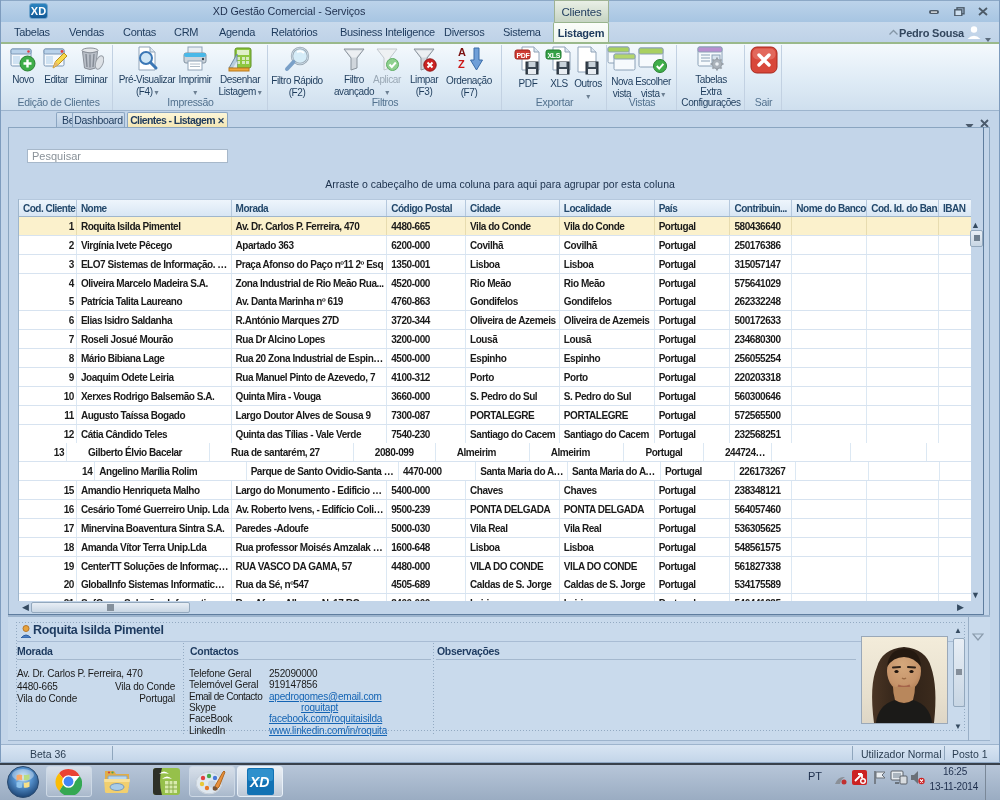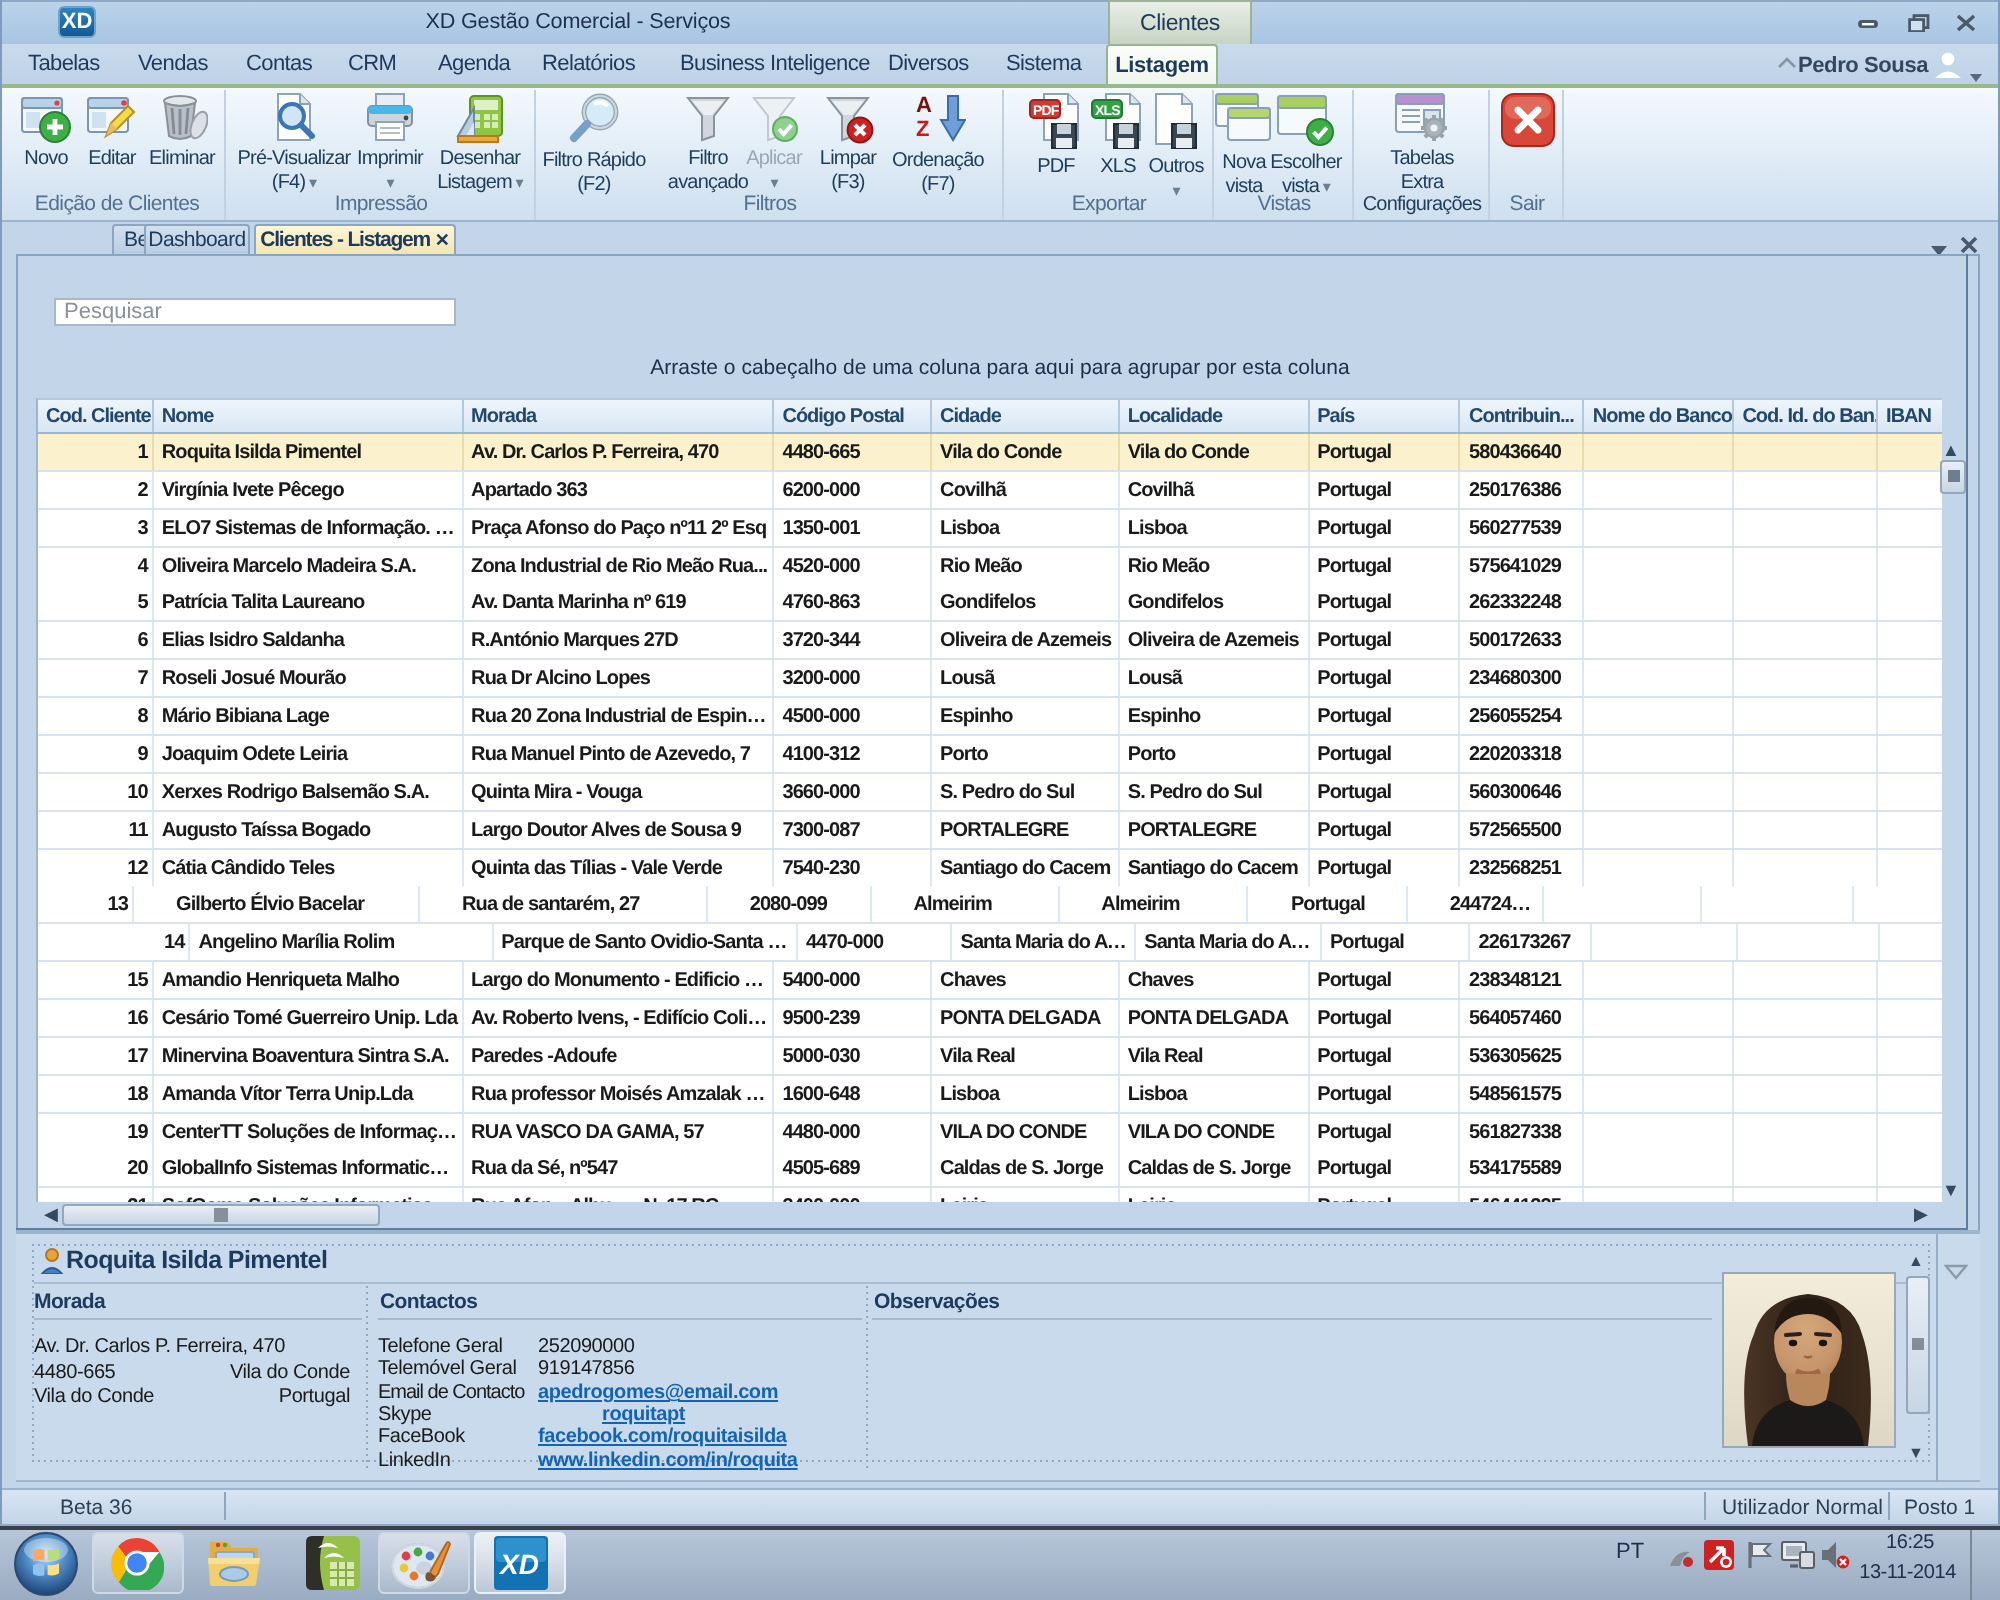--- a/index.html
+++ b/index.html
@@ -5,21 +5,21 @@
 html,body{width:1000px;height:800px;overflow:hidden;}
 body{font-family:"Liberation Sans",sans-serif;background:#c3d5e9;}
 #root{position:relative;width:1000px;height:800px;}
 .abs{position:absolute;}
 
 #titlebar{left:0;top:0;width:1000px;height:22px;background:linear-gradient(#bcd3ea,#a7c5e2);border-top:1px solid #8ca8c6;}
 #xdlogo{left:29px;top:3px;width:19px;height:16px;background:linear-gradient(#2c84c0,#135a96);border-radius:3px;border:1px solid #6ea3cc;color:#fff;font-weight:bold;font-size:11px;text-align:center;line-height:14px;}
 #wtitle{left:0;top:5px;width:578px;text-align:center;font-size:10.8px;letter-spacing:-0.1px;color:#1e2f4d;}
 .winbtn{top:7px;color:#4c5a68;font-size:11px;font-weight:bold;line-height:10px;}
 
-#ctxtab{left:554px;top:0;width:72px;height:22px;background:linear-gradient(#e9efe6,#c6d4c3);border:1px solid #9eb295;border-bottom:none;text-align:center;font-size:11.5px;letter-spacing:-0.2px;color:#1d3a5c;line-height:22px;}
+#ctxtab{left:554px;top:0;width:55px;height:22px;background:linear-gradient(#e9efe6,#c6d4c3);border:1px solid #9eb295;border-bottom:none;text-align:center;font-size:11.5px;letter-spacing:-0.2px;color:#1d3a5c;line-height:22px;}
 
 #tabrow{left:0;top:22px;width:1000px;height:22px;background:linear-gradient(#c9daec,#bdd1e7);}
 .rtab{position:absolute;top:26px;font-size:11px;letter-spacing:-0.3px;color:#1d3a5c;white-space:nowrap;}
 #activetab{left:553px;top:22px;width:56px;height:22px;background:linear-gradient(#fbfdfa,#eef5ec);border:1px solid #98b48d;border-bottom:none;border-radius:2px 2px 0 0;text-align:center;line-height:21px;font-weight:bold;font-size:11px;letter-spacing:-0.2px;color:#1d3a5c;}
 #greenline{left:0;top:42px;width:1000px;height:2px;background:#9ab98b;}
 #chev{left:888px;top:28px;width:14px;height:9px;color:#6c7f92;font-size:10px;line-height:9px;}
 #psousa{left:899px;top:27px;font-size:11px;font-weight:bold;letter-spacing:-0.2px;color:#33475e;}
 
 #ribbon{left:0;top:44px;width:1000px;height:67px;background:linear-gradient(#f4f9fd,#ddeaf5 60%,#cfdfee);border-bottom:1px solid #9db4cd;}
 .glabel{position:absolute;bottom:1px;width:100%;text-align:center;font-size:10.5px;letter-spacing:-0.3px;color:#52718e;white-space:nowrap;}
@@ -41,21 +41,21 @@
 .grow.sel{background:#fbf1cc;}
 .grow.sel .c{border-right-color:#e7dcb0;}
 .grow .c{font-size:10px;letter-spacing:-0.45px;font-weight:bold;color:#1a1a1a;padding:4px 2px 0 4px;white-space:nowrap;overflow:hidden;text-overflow:ellipsis;border-right:1px solid #dce8f3;}
 .grow .c0{text-align:right;}
 .sbthumb{background:linear-gradient(#e8eef5,#c8d6e4);border:1px solid #93a8bd;border-radius:2px;}
 
 #dsplit{left:8px;top:615px;width:982px;height:2px;background:#9db4cd;}
 #detail{left:8px;top:617px;width:982px;height:124px;background:#c9daec;border-bottom:1px solid #9db4cd;}
 .dlabel{font-size:10.5px;letter-spacing:-0.3px;font-weight:bold;color:#1d3a5f;}
 .dtext{font-size:10px;letter-spacing:-0.2px;color:#1a1a1a;white-space:nowrap;}
-.dlink{font-size:10px;letter-spacing:-0.2px;color:#1464b4;text-decoration:underline;white-space:nowrap;font-weight:bold;}
+.dlink{font-size:10px;letter-spacing:-0.2px;color:#1464b4;text-decoration:underline;white-space:nowrap;}
 #photo{left:861px;top:636px;width:87px;height:88px;border:1px solid #9aa8b8;}
 
 #status{left:0;top:744px;width:1000px;height:19px;background:linear-gradient(#d8e5f3,#c2d4e8);border-top:1px solid #9db4cd;font-size:11px;color:#2b3e52;}
 
 #taskbar{left:0;top:763px;width:1000px;height:37px;background:linear-gradient(#b7c6d9,#9aacc2);border-top:2px solid #39414b;}
 .tbtn{position:absolute;top:766px;height:31px;border:1px solid #cdd9e6;border-radius:3px;background:linear-gradient(rgba(255,255,255,.45),rgba(255,255,255,.12));}
 .tray{font-size:11px;color:#1e2f4d;}
 </style></head>
 <body>
 <div id="root">
@@ -351,21 +351,21 @@
 <div class="c" style="width:33px;"></div>
 </div>
 <div class="grow" style="top:55.7px;">
 <div class="c c0" style="width:58px;">3</div>
 <div class="c" style="width:155px;">ELO7 Sistemas de Informação. Lda</div>
 <div class="c" style="width:156px;">Praça Afonso do Paço nº11 2º Esq</div>
 <div class="c" style="width:79px;">1350-001</div>
 <div class="c" style="width:94px;">Lisboa</div>
 <div class="c" style="width:95px;">Lisboa</div>
 <div class="c" style="width:76px;">Portugal</div>
-<div class="c" style="width:62px;">560277539</div>
+<div class="c" style="width:62px;">315057147</div>
 <div class="c" style="width:75px;"></div>
 <div class="c" style="width:72px;"></div>
 <div class="c" style="width:33px;"></div>
 </div>
 <div class="grow" style="top:74.6px;">
 <div class="c c0" style="width:58px;">4</div>
 <div class="c" style="width:155px;">Oliveira Marcelo Madeira S.A.</div>
 <div class="c" style="width:156px;">Zona Industrial de Rio Meão Rua...</div>
 <div class="c" style="width:79px;">4520-000</div>
 <div class="c" style="width:94px;">Rio Meão</div>

